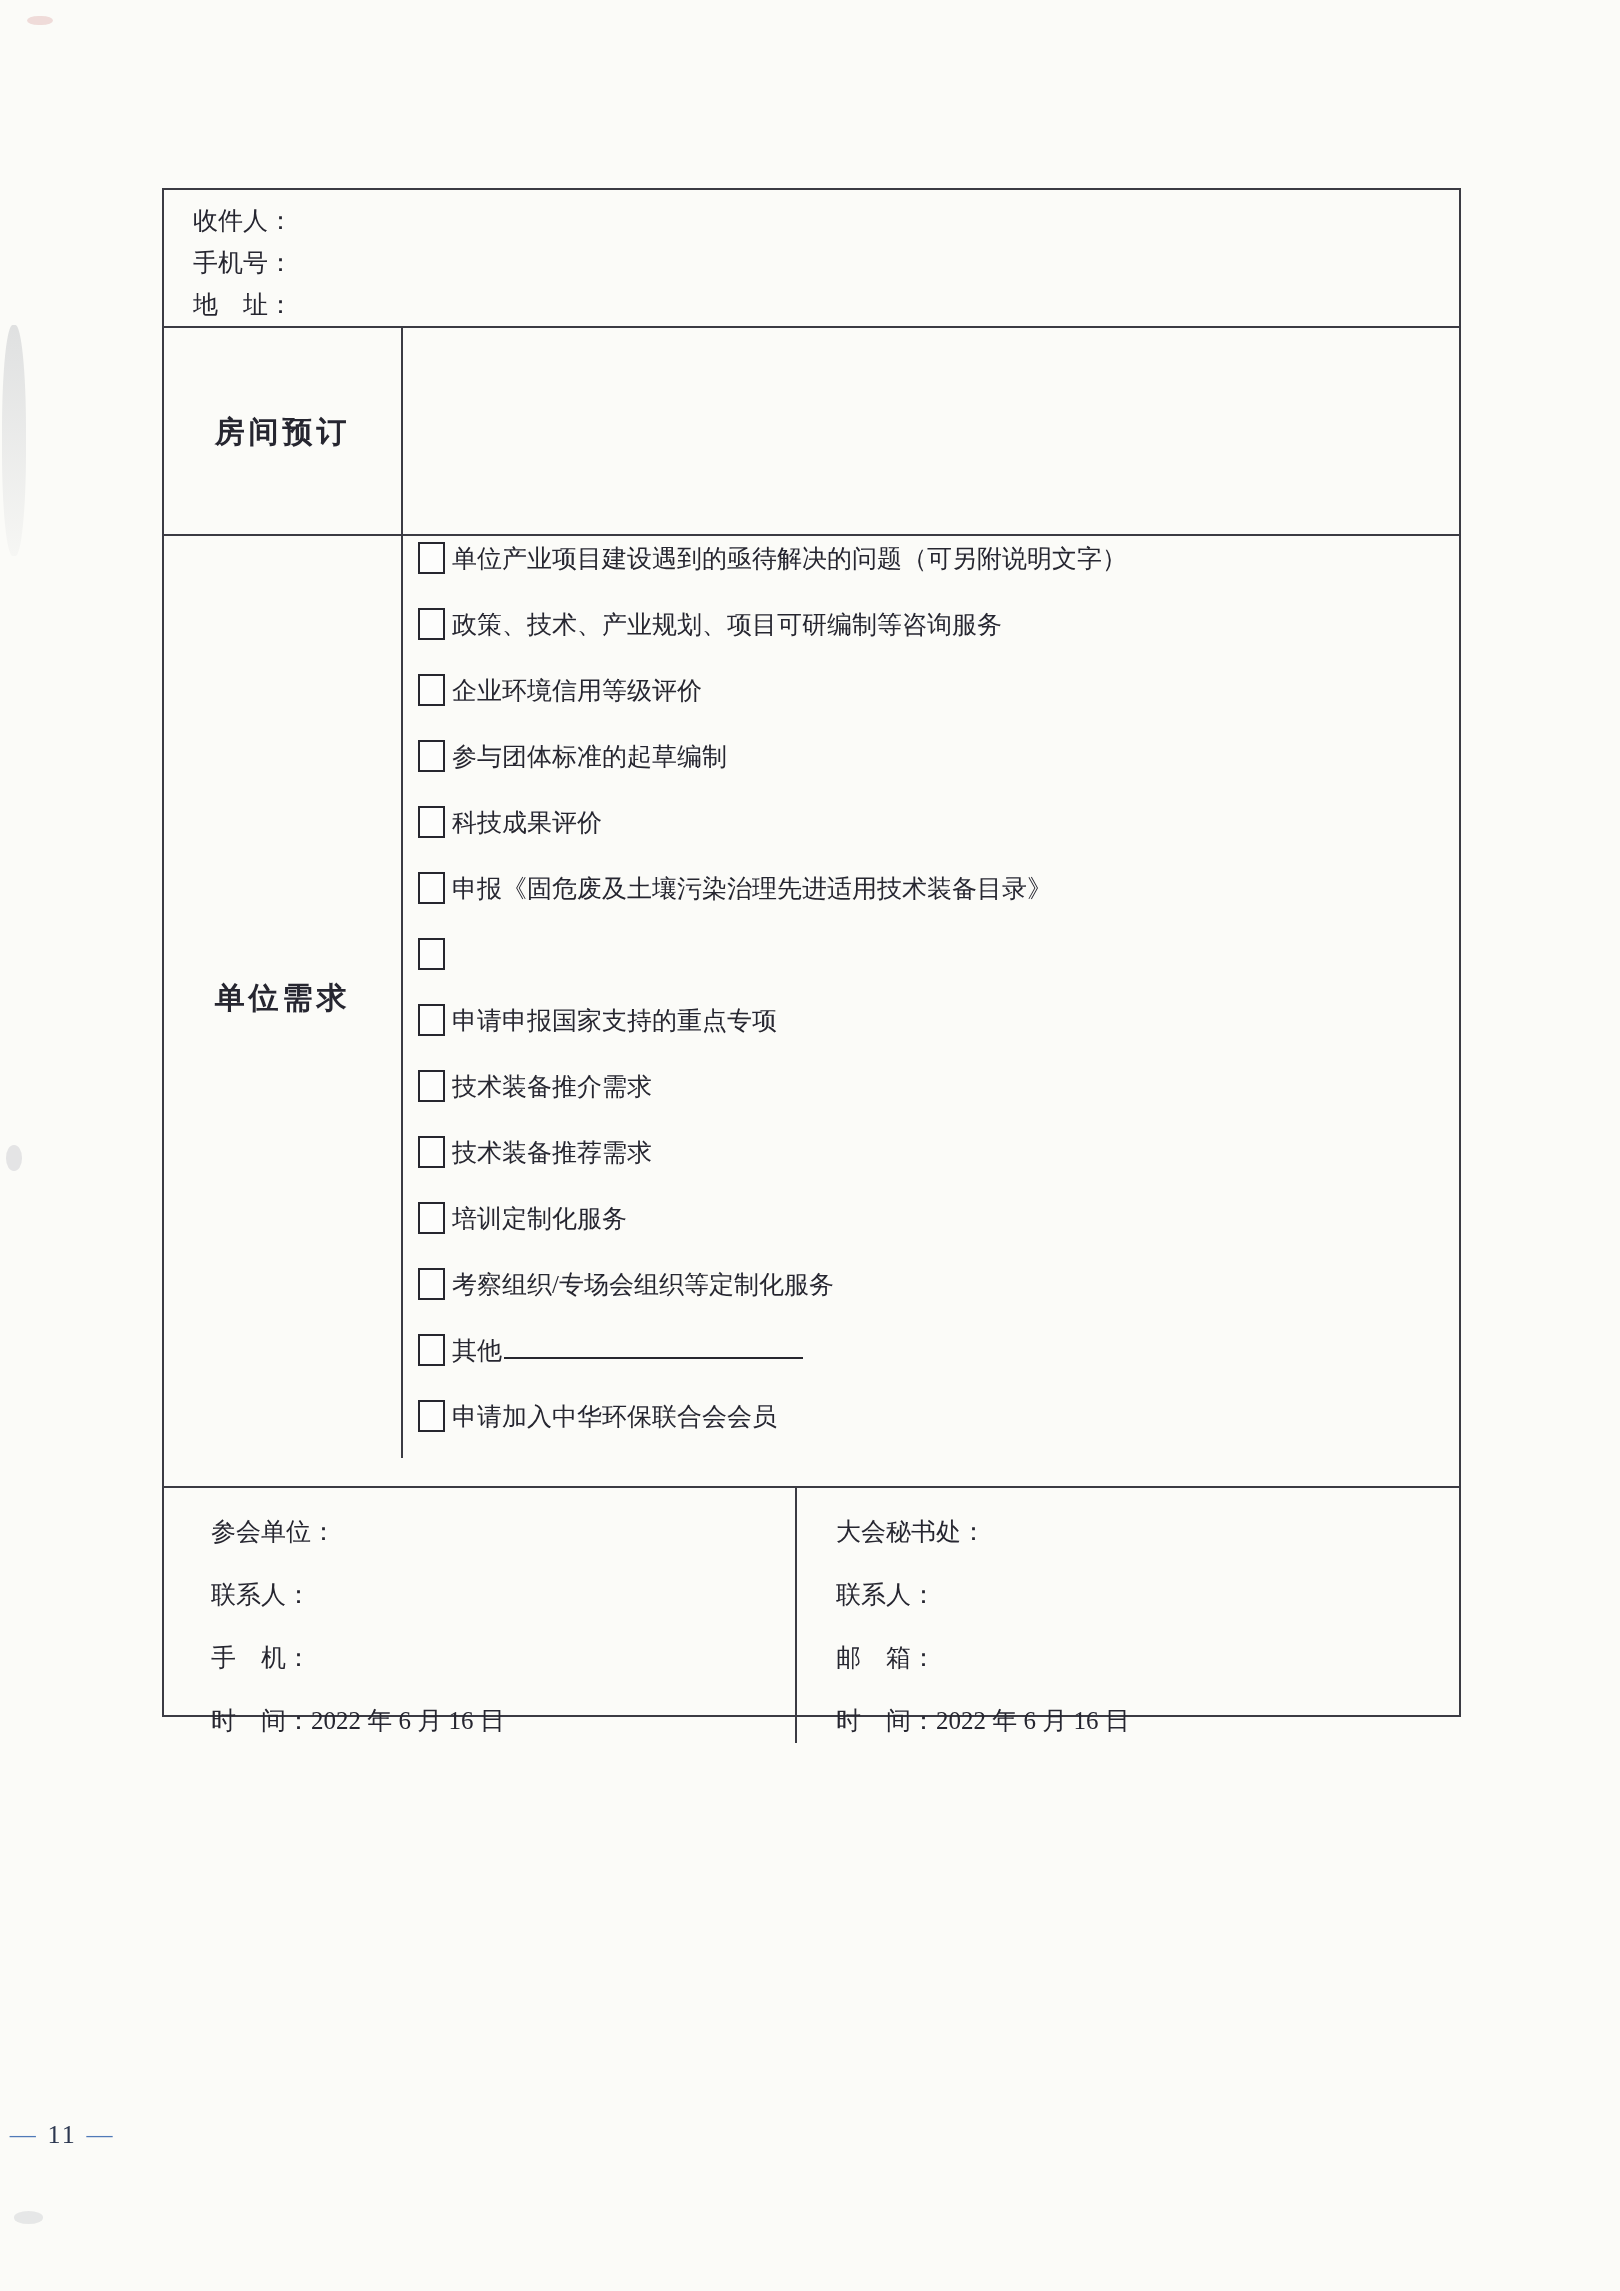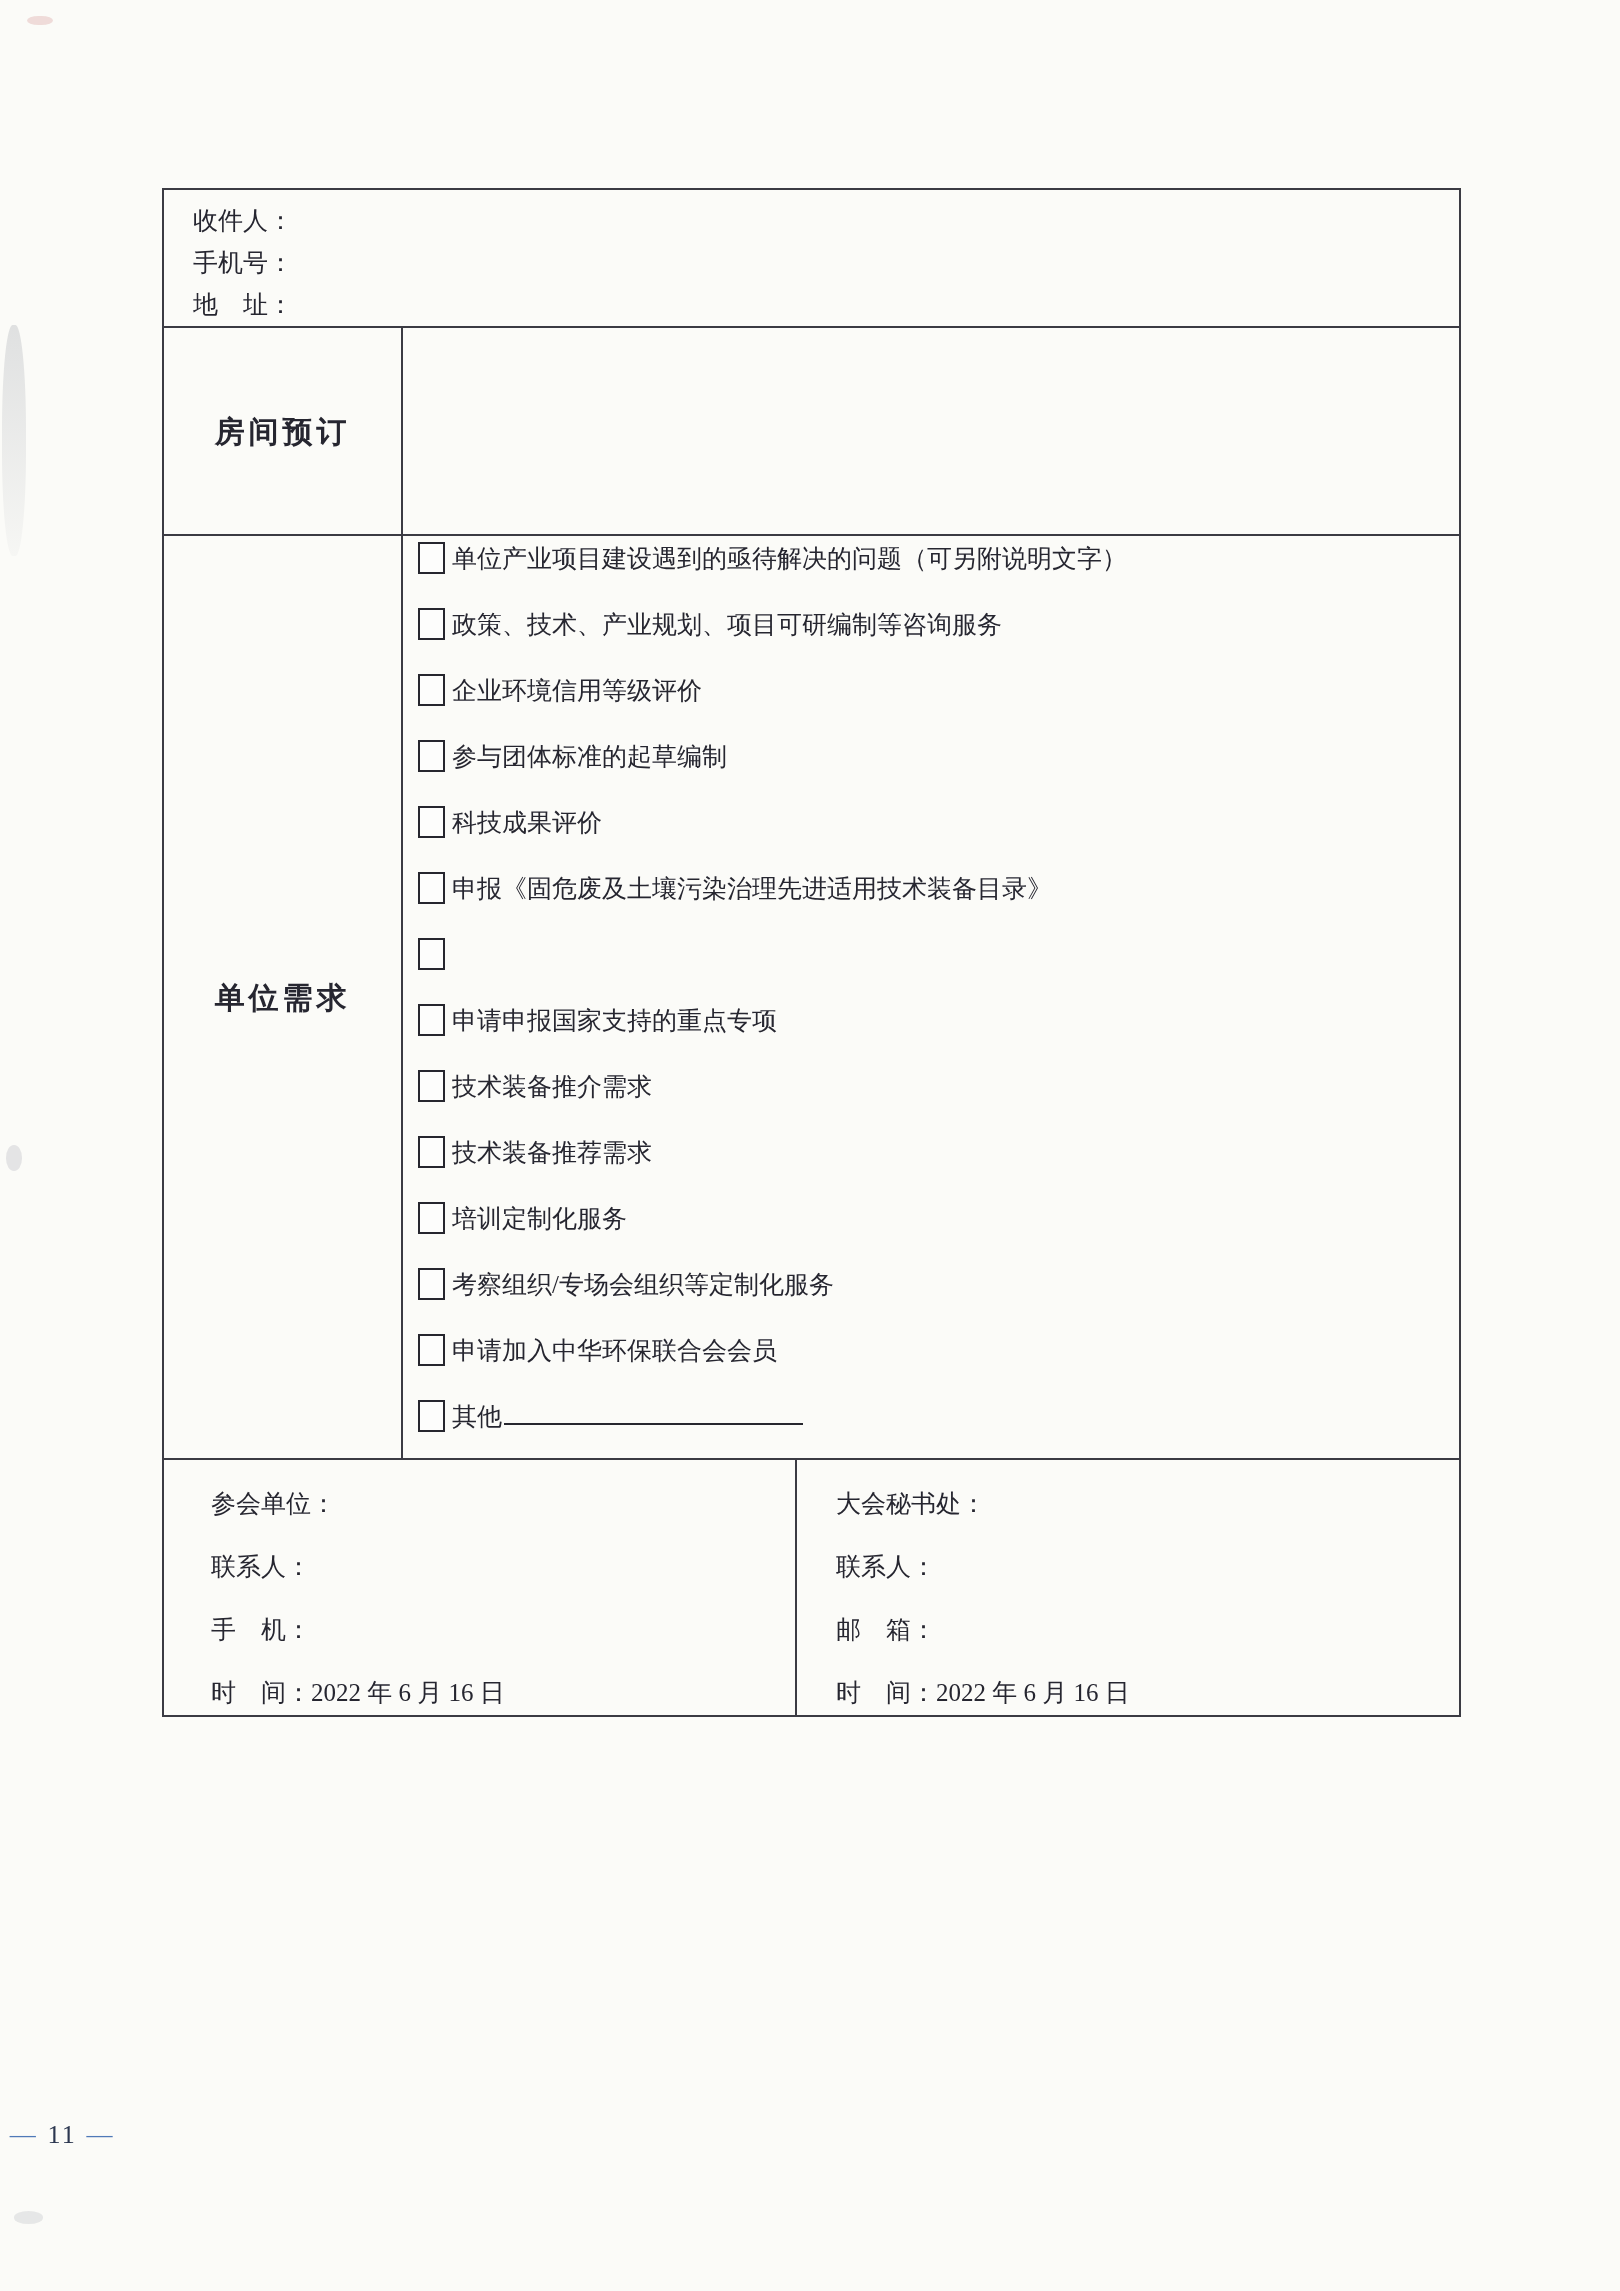--- a/index.html
+++ b/index.html
@@ -27,21 +27,21 @@
   .form {
     position:absolute; left:162px; top:188px;
     width:1299px; height:1529px;
     border:2px solid #3b3b43;
   }
   .row { display:flex; width:100%; }
   .row + .row { border-top:2px solid #3b3b43; }
   .row1 { height:136px; }
   .row2 { height:208px; }
   .row3 { height:924px; }
-  .row4 { height:257px; }
+  .row4 { height:257px;margin-top:28px; }
 
   .hcol {
     width:239px; flex:0 0 239px;
     border-right:2px solid #3b3b43;
     display:flex; flex-direction:column;
     align-items:center; justify-content:center;
     font-size:30px; font-weight:600; letter-spacing:3.9px;
     line-height:43px; text-align:center;
   }
   .ccol { flex:1 1 auto; min-width:0; }
@@ -161,26 +161,26 @@
           <li class="need-item">
             <span class="cb"></span>
             <span class="txt">培训定制化服务</span>
           </li>
           <li class="need-item">
             <span class="cb"></span>
             <span class="txt">考察组织/专场会组织等定制化服务</span>
           </li>
           <li class="need-item">
             <span class="cb"></span>
-            <span class="txt">申请加入中华环保联合会会员</span>
-          </li>
-          <li class="need-item">
-            <span class="cb"></span>
             <span class="txt">其他</span>
             <span class="blank-long"></span>
+          </li>
+          <li class="need-item">
+            <span class="cb"></span>
+            <span class="txt">申请加入中华环保联合会会员</span>
           </li>
         </ul>
       </div>
     </div>
 
     <div class="row row4">
       <div class="fcell fcell-left">
         <div class="line txt">参会单位：</div>
         <div class="line txt">联系人：</div>
         <div class="line txt">手　机：</div>

